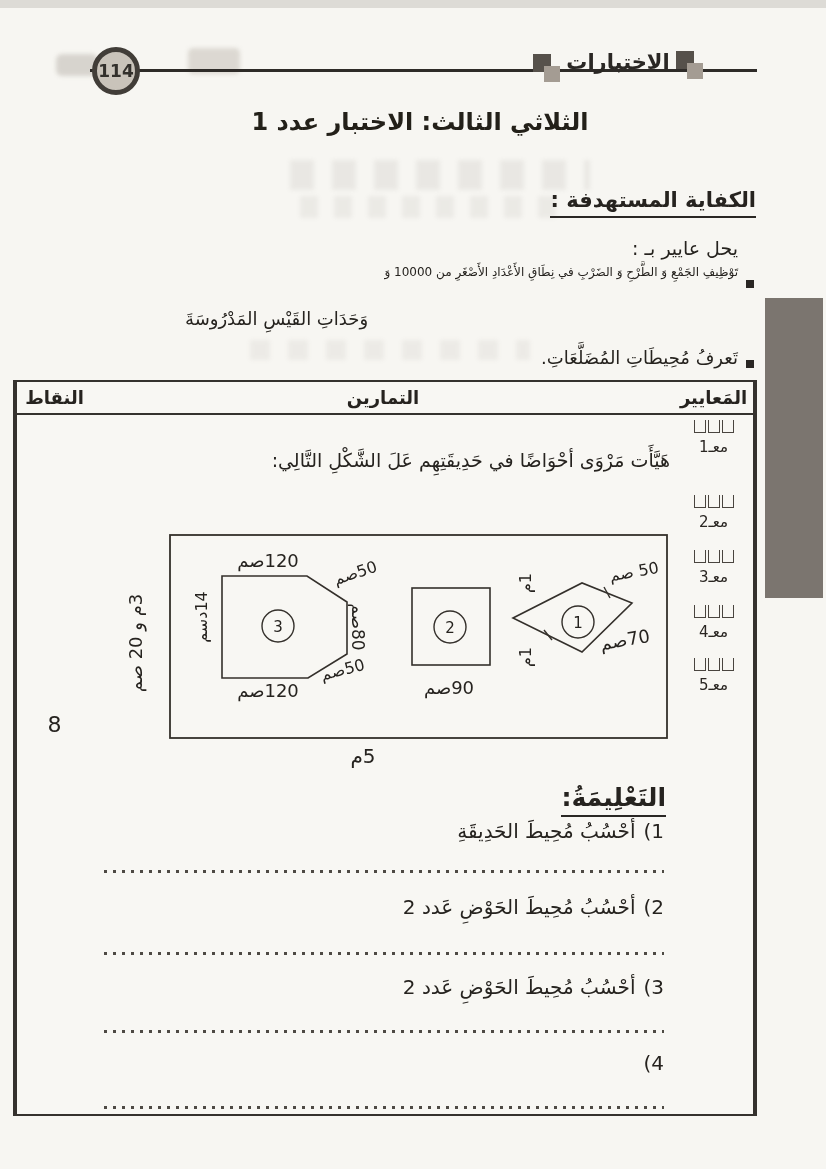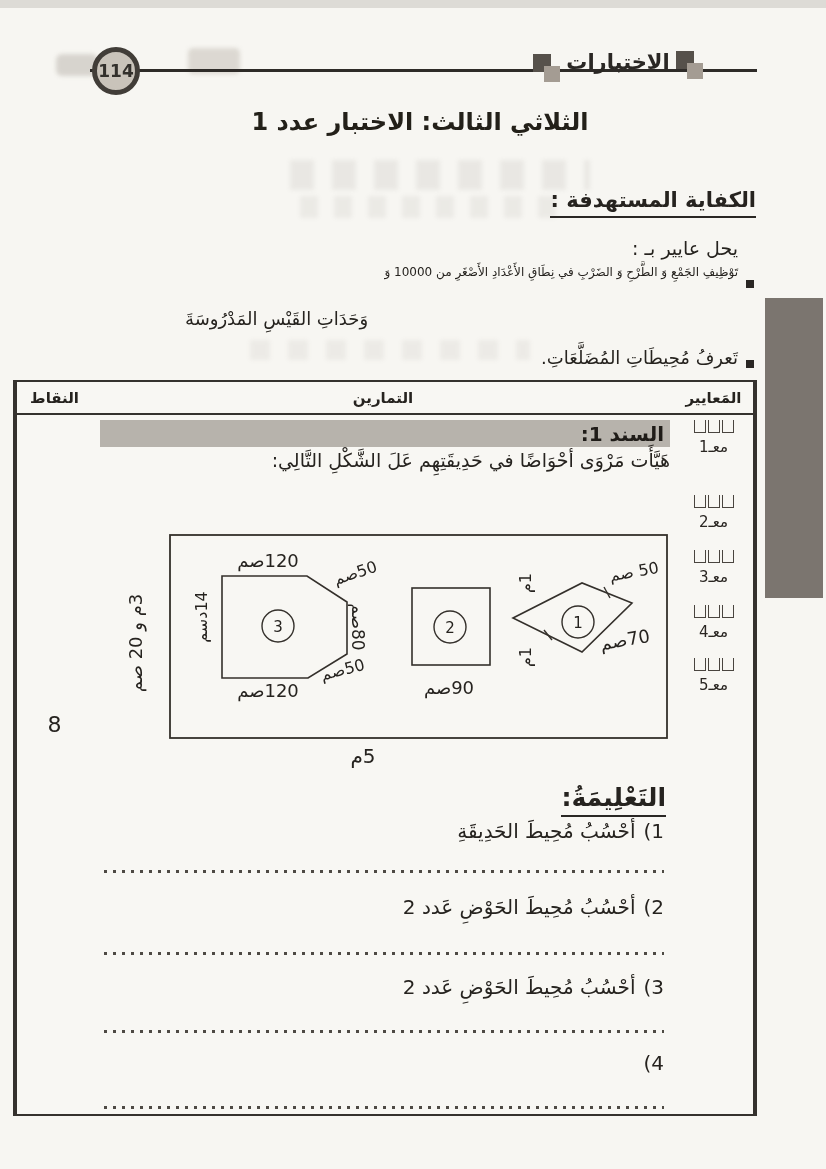--- a/index.html
+++ b/index.html
@@ -17,21 +17,21 @@
   .doc-title{position:absolute;left:195px;top:100px;width:450px;text-align:center;font-size:24px;font-weight:bold;color:#232019;}
   
   .comp-heading{position:absolute;right:70px;top:180px;font-size:21px;font-weight:bold;border-bottom:2px solid #2a2724;padding-bottom:4px;}
   .comp-intro{position:absolute;right:88px;top:229px;font-size:19px;}
   .bullet-sq{position:absolute;width:8px;height:8px;background:#2a2724;}
   .comp-b1l1{position:absolute;right:88px;top:257px;font-size:12px;}
   .comp-b1l2{position:absolute;left:185px;top:300px;font-size:18px;}
   .comp-b2{position:absolute;right:88px;top:339px;font-size:18px;}
   
   .xtable{position:absolute;left:13px;top:372px;width:744px;height:736px;border:2px solid #35322e;box-sizing:border-box;display:flex;flex-direction:column;background:#f8f7f3;}
-  .trow-head{display:flex;height:31px;border-bottom:2px solid #35322e;font-weight:bold;font-size:15px;}
+  .trow-head{display:flex;height:31px;border-bottom:2px solid #35322e;font-weight:bold;font-size:18px;}
   .trow-body{display:flex;flex:1;}
   .cell-points{width:77px;border-left:2px solid #35322e;box-sizing:border-box;position:relative;}
   .cell-ex{flex:1;position:relative;}
   .cell-cr{width:81px;border-right:2px solid #35322e;box-sizing:border-box;position:relative;}
   .hcell{display:flex;align-items:center;justify-content:center;}
   
   .trow-head,.trow-body{flex-direction:row-reverse;}
   .points-val{position:absolute;top:297px;left:0;width:100%;text-align:center;font-size:22px;color:#26231f;}
   
   .crit{position:absolute;left:0;width:100%;display:flex;flex-direction:column;align-items:center;}
@@ -91,23 +91,20 @@
       <div class="cell-ex hcell">التمارين</div>
       <div class="cell-cr hcell">المَعايير</div>
     </div>
     <div class="trow-body">
 
       <div class="cell-points">
         <div class="points-val">8</div>
       </div>
 
       <div class="cell-ex">
-        <div class="support-bar">
-          <span>السند 1:</span>
-        </div>
         <div class="statement">هَيَّأَت مَرْوَى أحْوَاضًا في حَدِيقَتِهِم عَلَ الشَّكْلِ التَّالِي:</div>
 
         <svg class="diagram-svg" width="570" height="252" viewBox="0 0 570 252">
 
           <rect x="50" y="10" width="497" height="203" fill="none" stroke="#34302b" stroke-width="1.8"></rect>
 
           <polygon points="102,51 187,51 227,77 227,129 188,153 102,153" fill="none" stroke="#34302b" stroke-width="1.6"></polygon>
           <circle cx="158" cy="101" r="16" fill="none" stroke="#34302b" stroke-width="1.4"></circle>
           <text x="158" y="107" text-anchor="middle" font-size="15">3</text>
 

